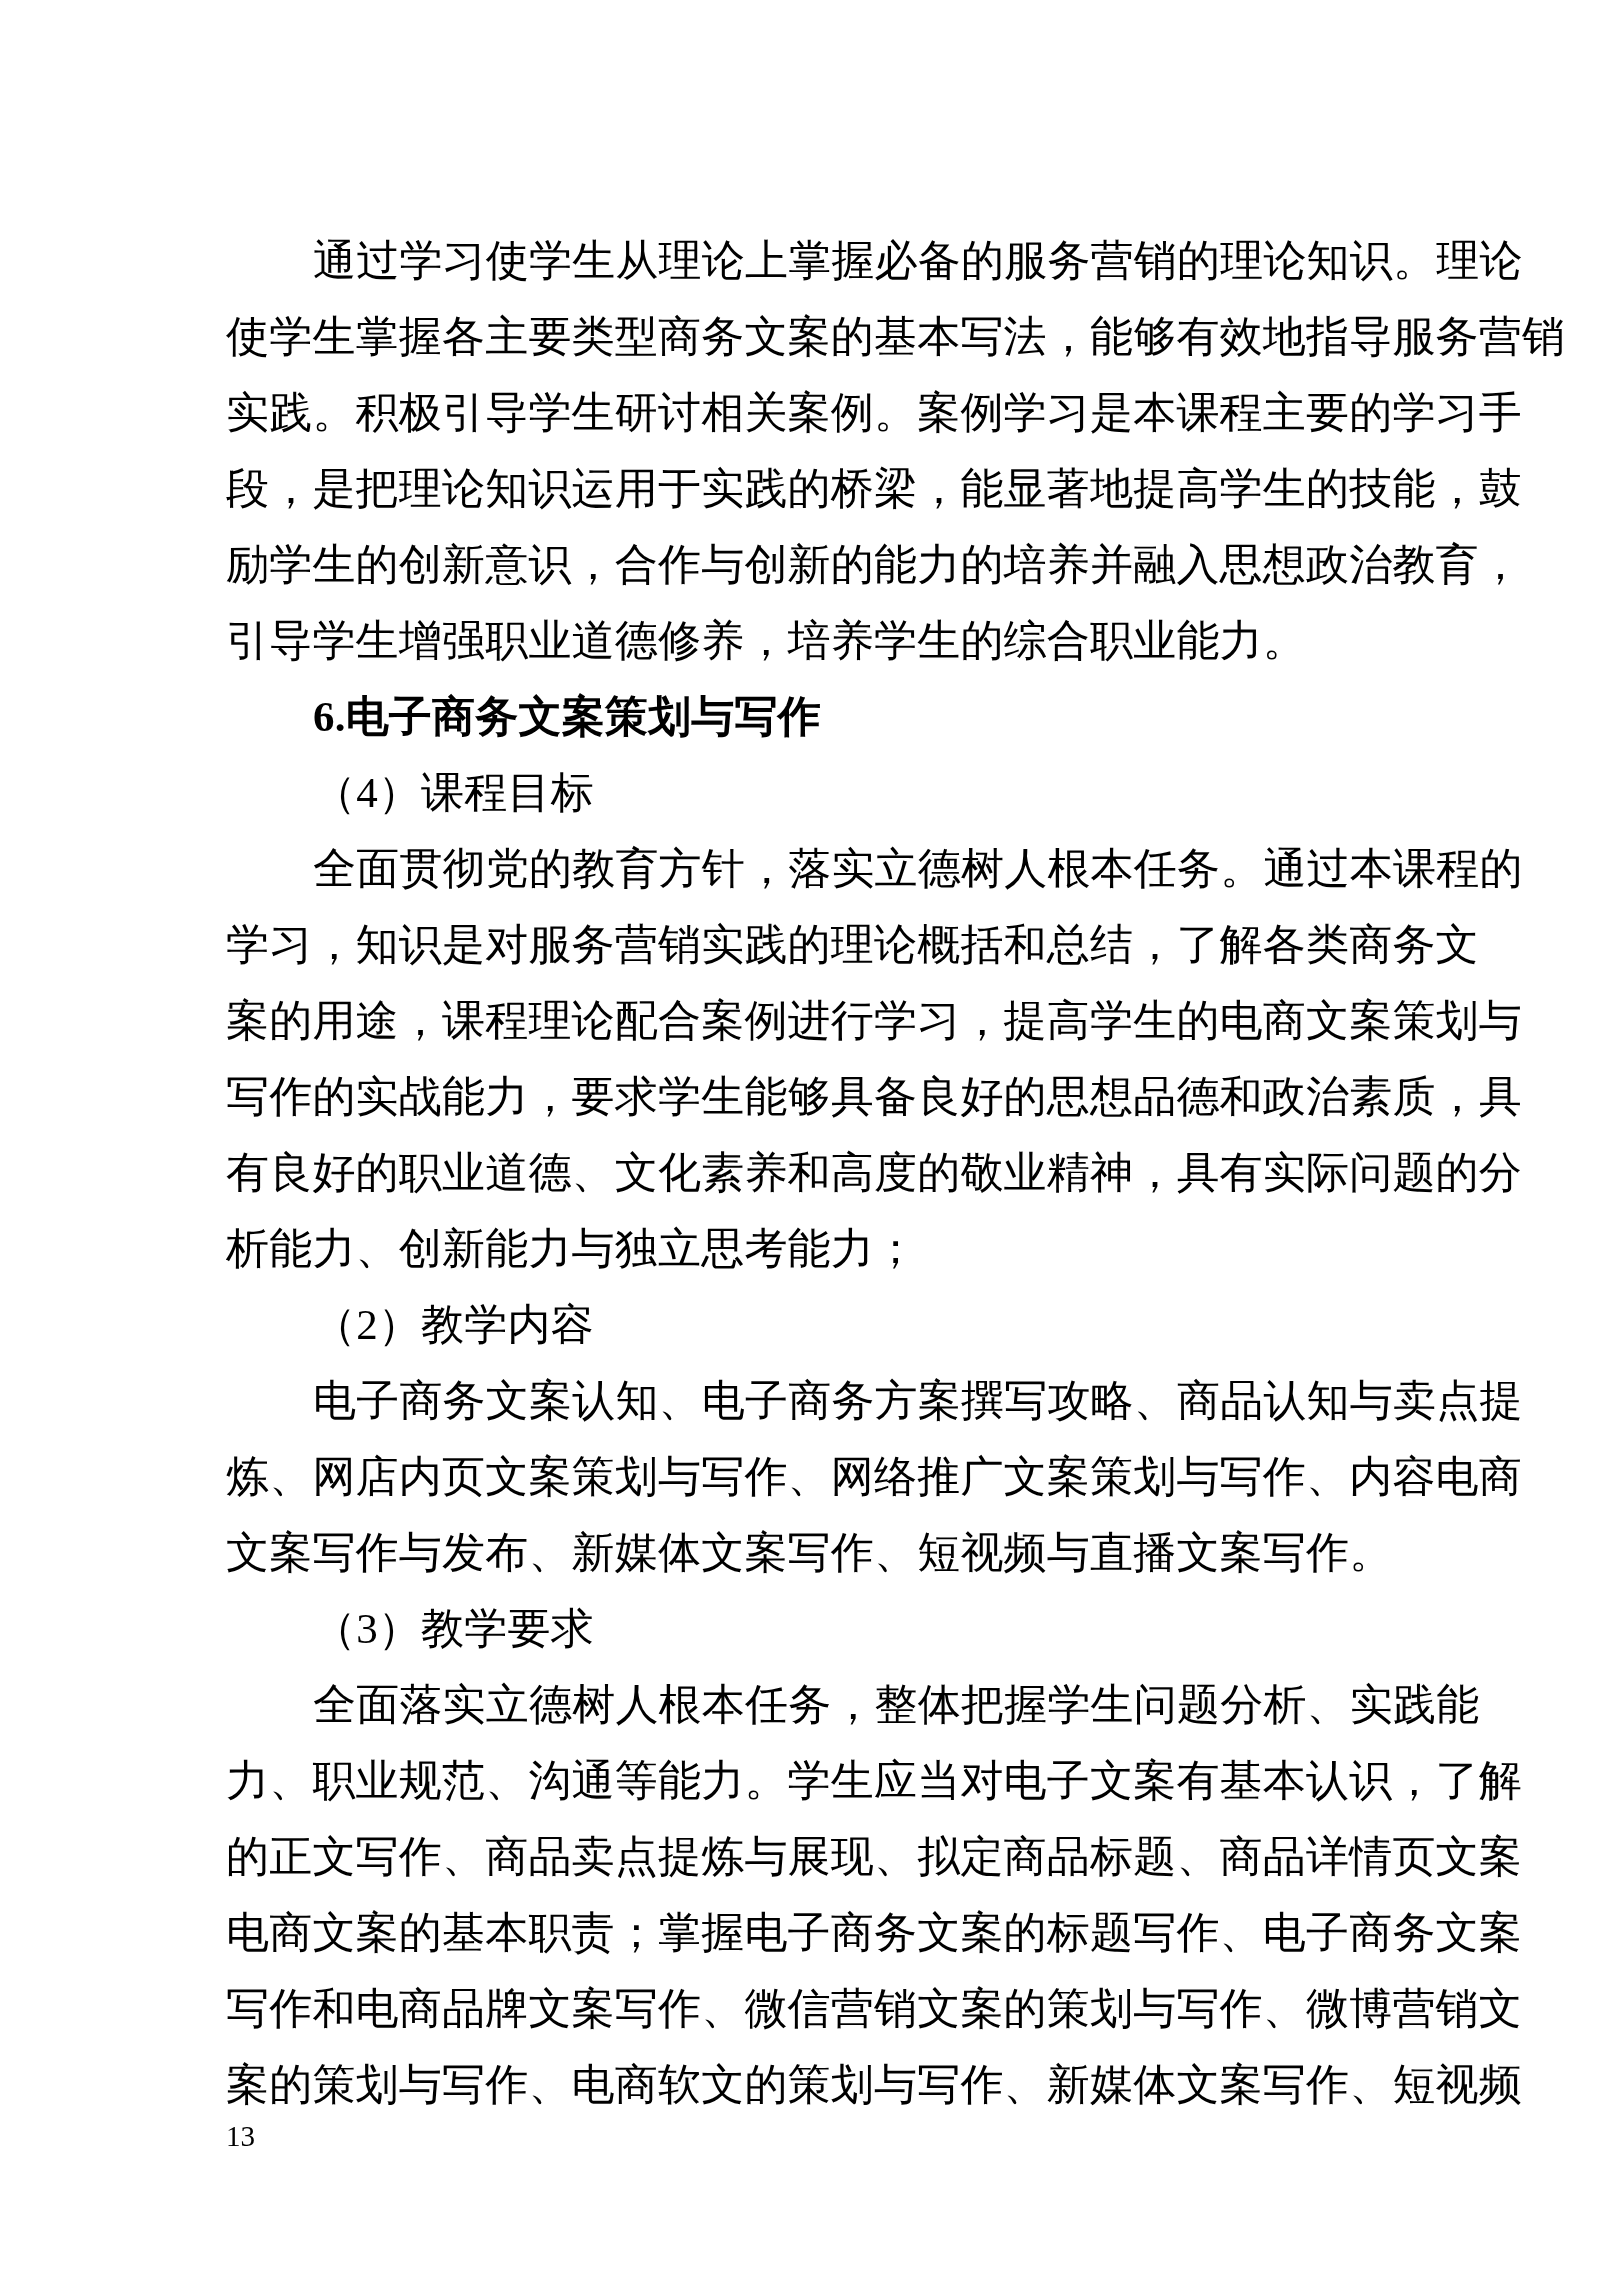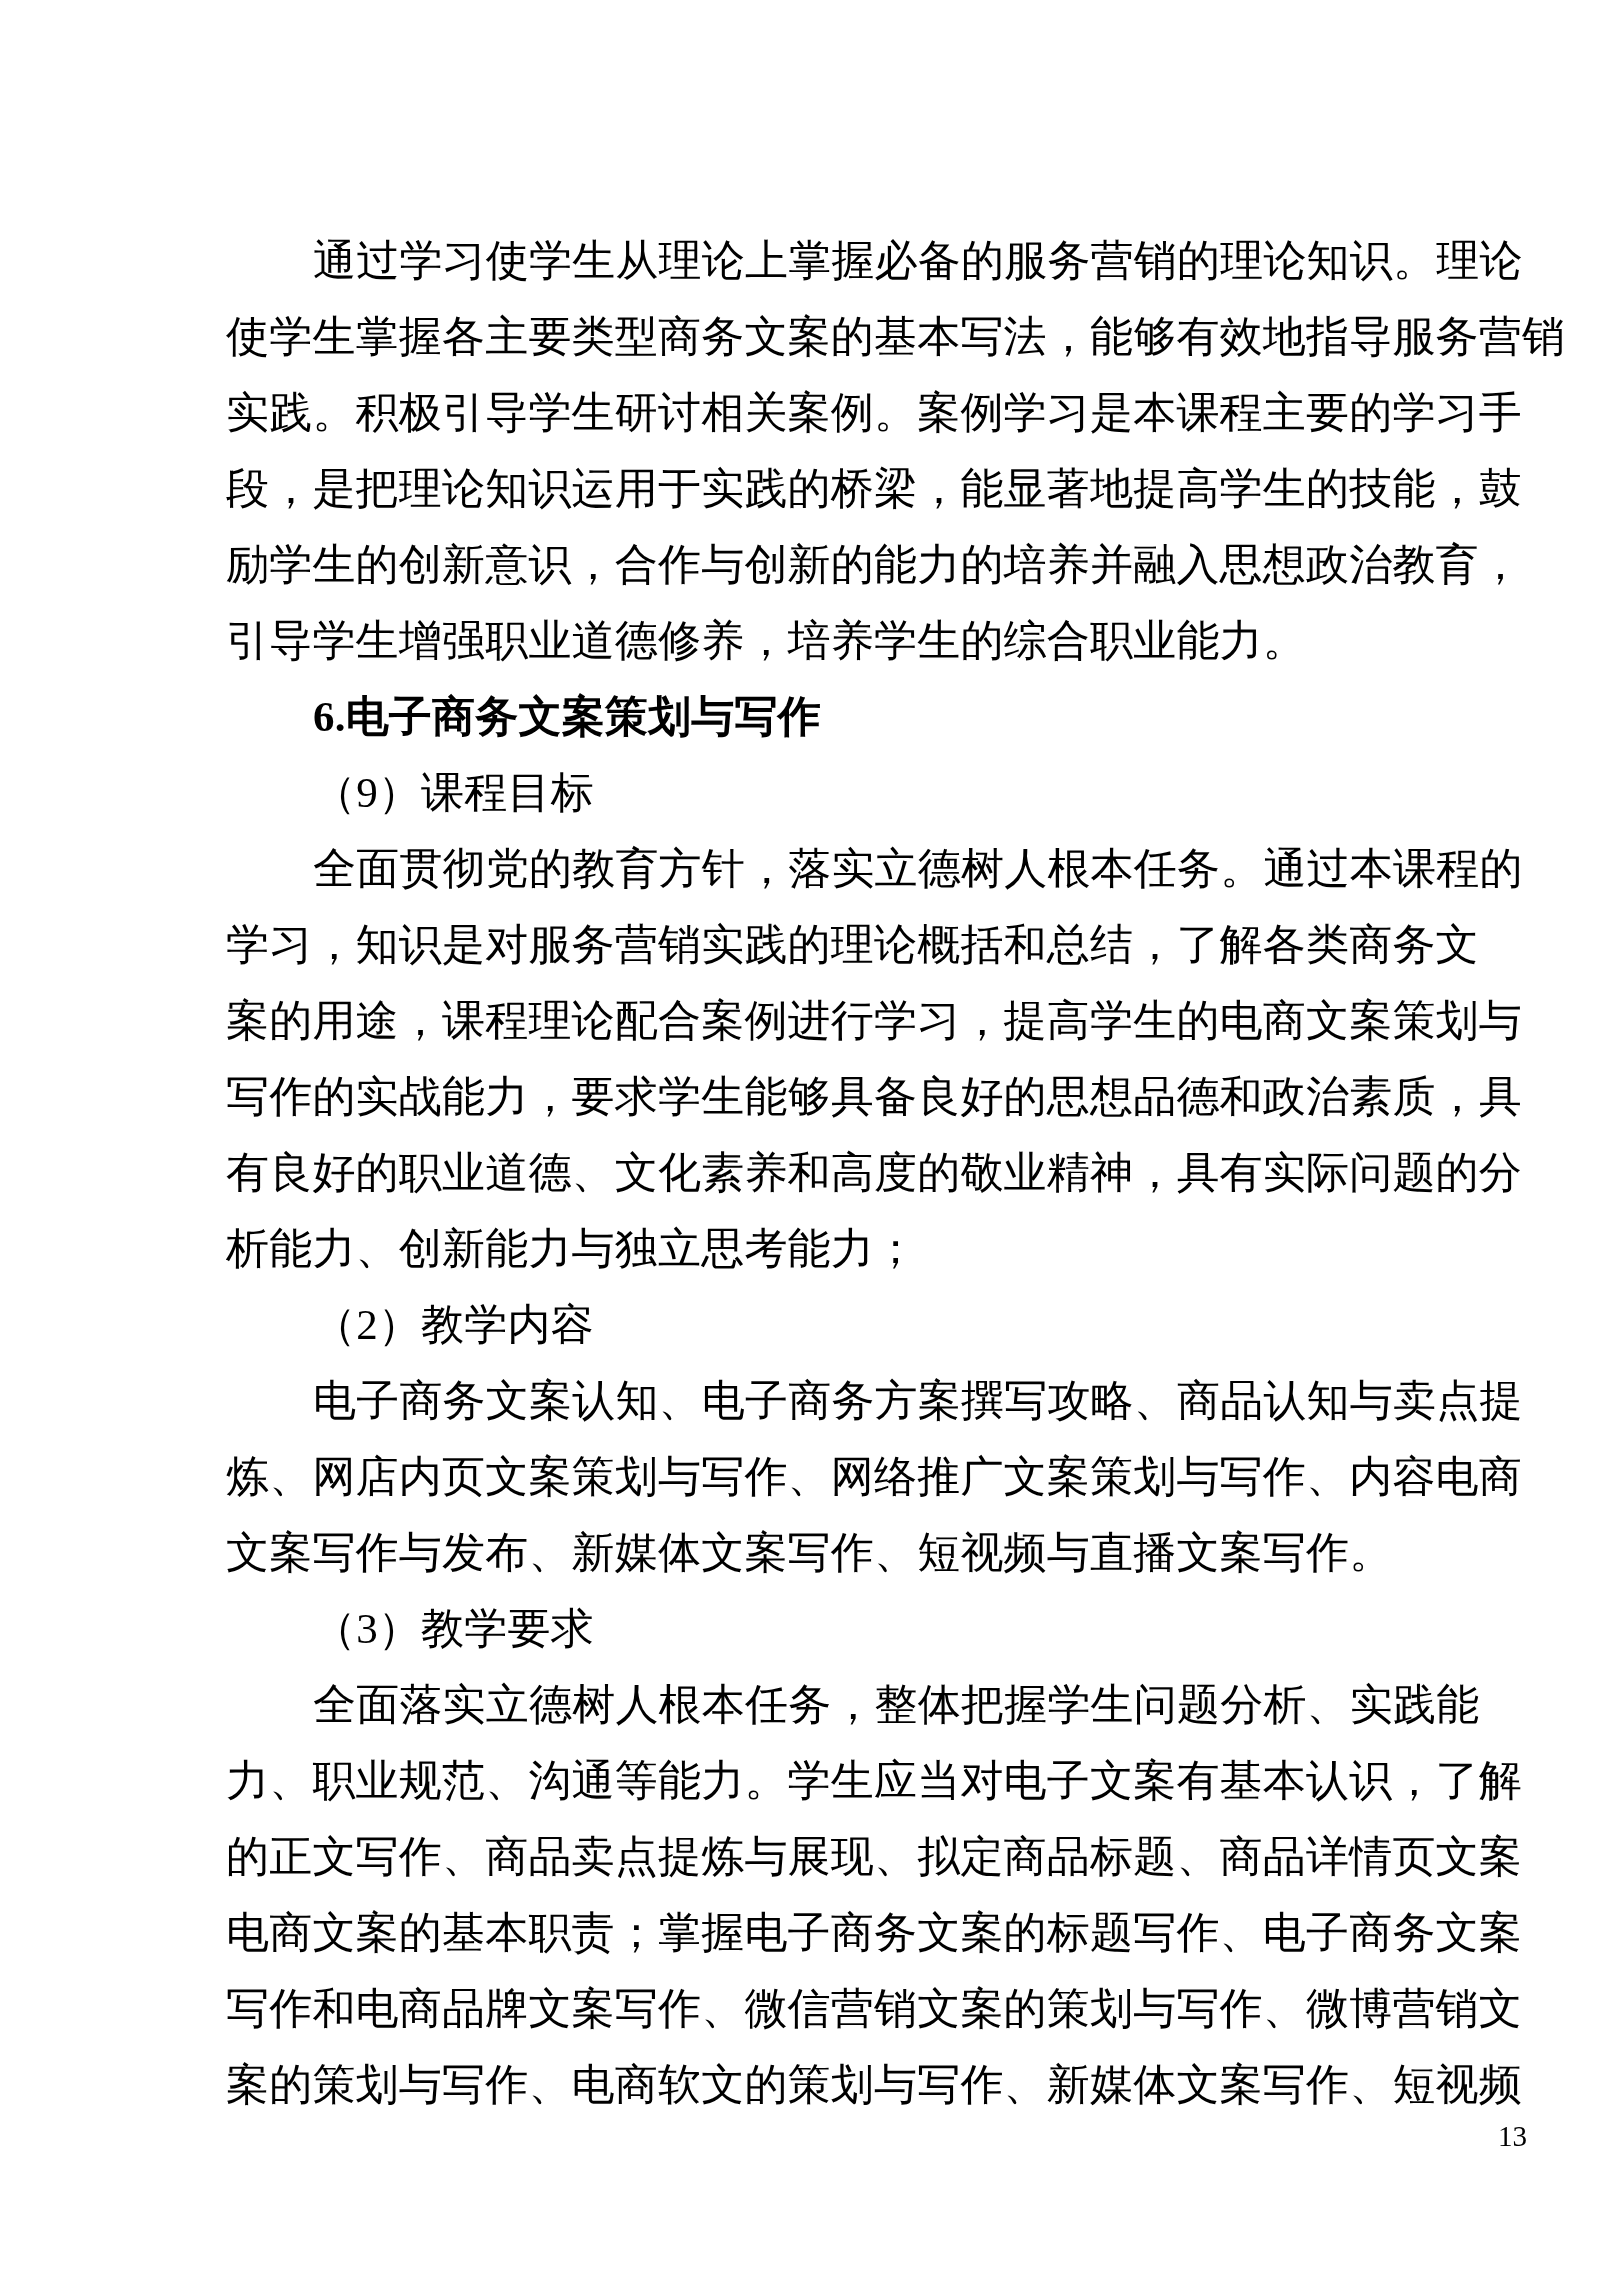--- a/index.html
+++ b/index.html
@@ -40,39 +40,39 @@
     text-indent: 87px;
   }
   .line.heading {
     font-weight: bold;
   }
   .page-number {
     position: absolute;
     left: 214px;
     top: 2120px;
     width: 1301px;
-    text-align: right;
+    text-align: left;
     font-size: 29px;
     line-height: 33px;
     color: #000000;
   }
 </style>
 </head>
 <body>
 
 <div class="page">
   <div class="text-block">
     <div class="line indent">通过学习使学生从理论上掌握必备的服务营销的理论知识。理论</div>
     <div class="line">使学生掌握各主要类型商务文案的基本写法，能够有效地指导服务营销</div>
     <div class="line">实践。积极引导学生研讨相关案例。案例学习是本课程主要的学习手</div>
     <div class="line">段，是把理论知识运用于实践的桥梁，能显著地提高学生的技能，鼓</div>
     <div class="line">励学生的创新意识，合作与创新的能力的培养并融入思想政治教育，</div>
     <div class="line">引导学生增强职业道德修养，培养学生的综合职业能力。</div>
     <div class="line indent heading">6.电子商务文案策划与写作</div>
-    <div class="line indent">（9）课程目标</div>
+    <div class="line indent">（4）课程目标</div>
     <div class="line indent">全面贯彻党的教育方针，落实立德树人根本任务。通过本课程的</div>
     <div class="line">学习，知识是对服务营销实践的理论概括和总结，了解各类商务文</div>
     <div class="line">案的用途，课程理论配合案例进行学习，提高学生的电商文案策划与</div>
     <div class="line">写作的实战能力，要求学生能够具备良好的思想品德和政治素质，具</div>
     <div class="line">有良好的职业道德、文化素养和高度的敬业精神，具有实际问题的分</div>
     <div class="line">析能力、创新能力与独立思考能力；</div>
     <div class="line indent">（2）教学内容</div>
     <div class="line indent">电子商务文案认知、电子商务方案撰写攻略、商品认知与卖点提</div>
     <div class="line">炼、网店内页文案策划与写作、网络推广文案策划与写作、内容电商</div>
     <div class="line">文案写作与发布、新媒体文案写作、短视频与直播文案写作。</div>

